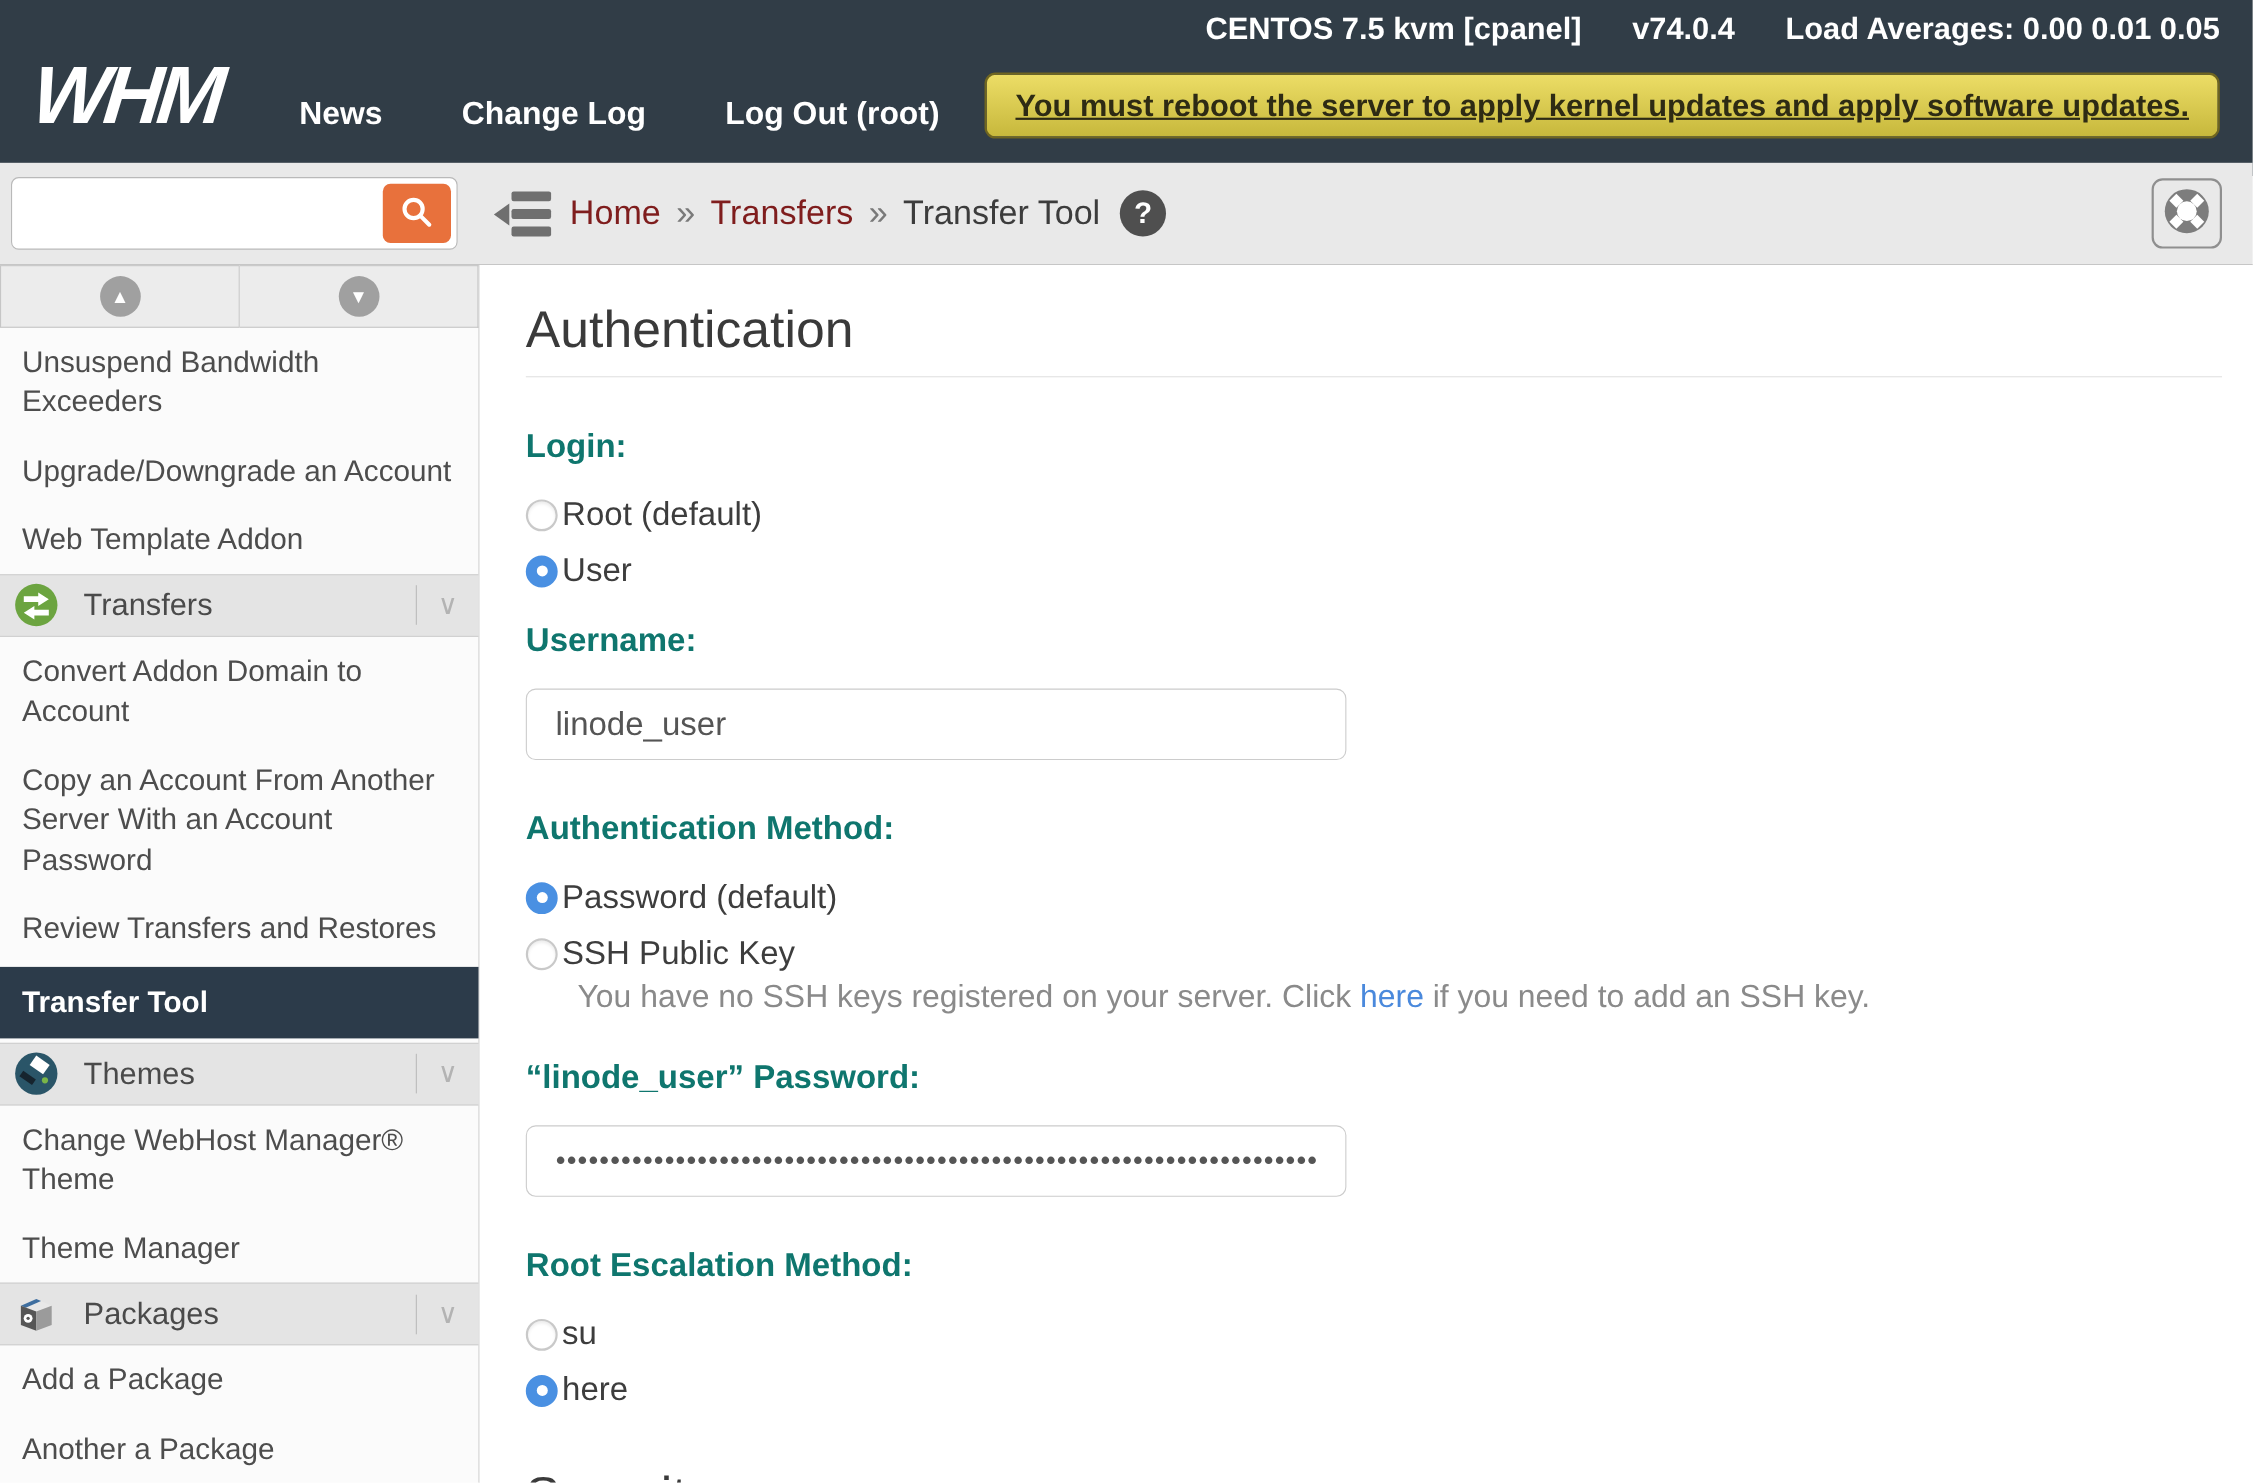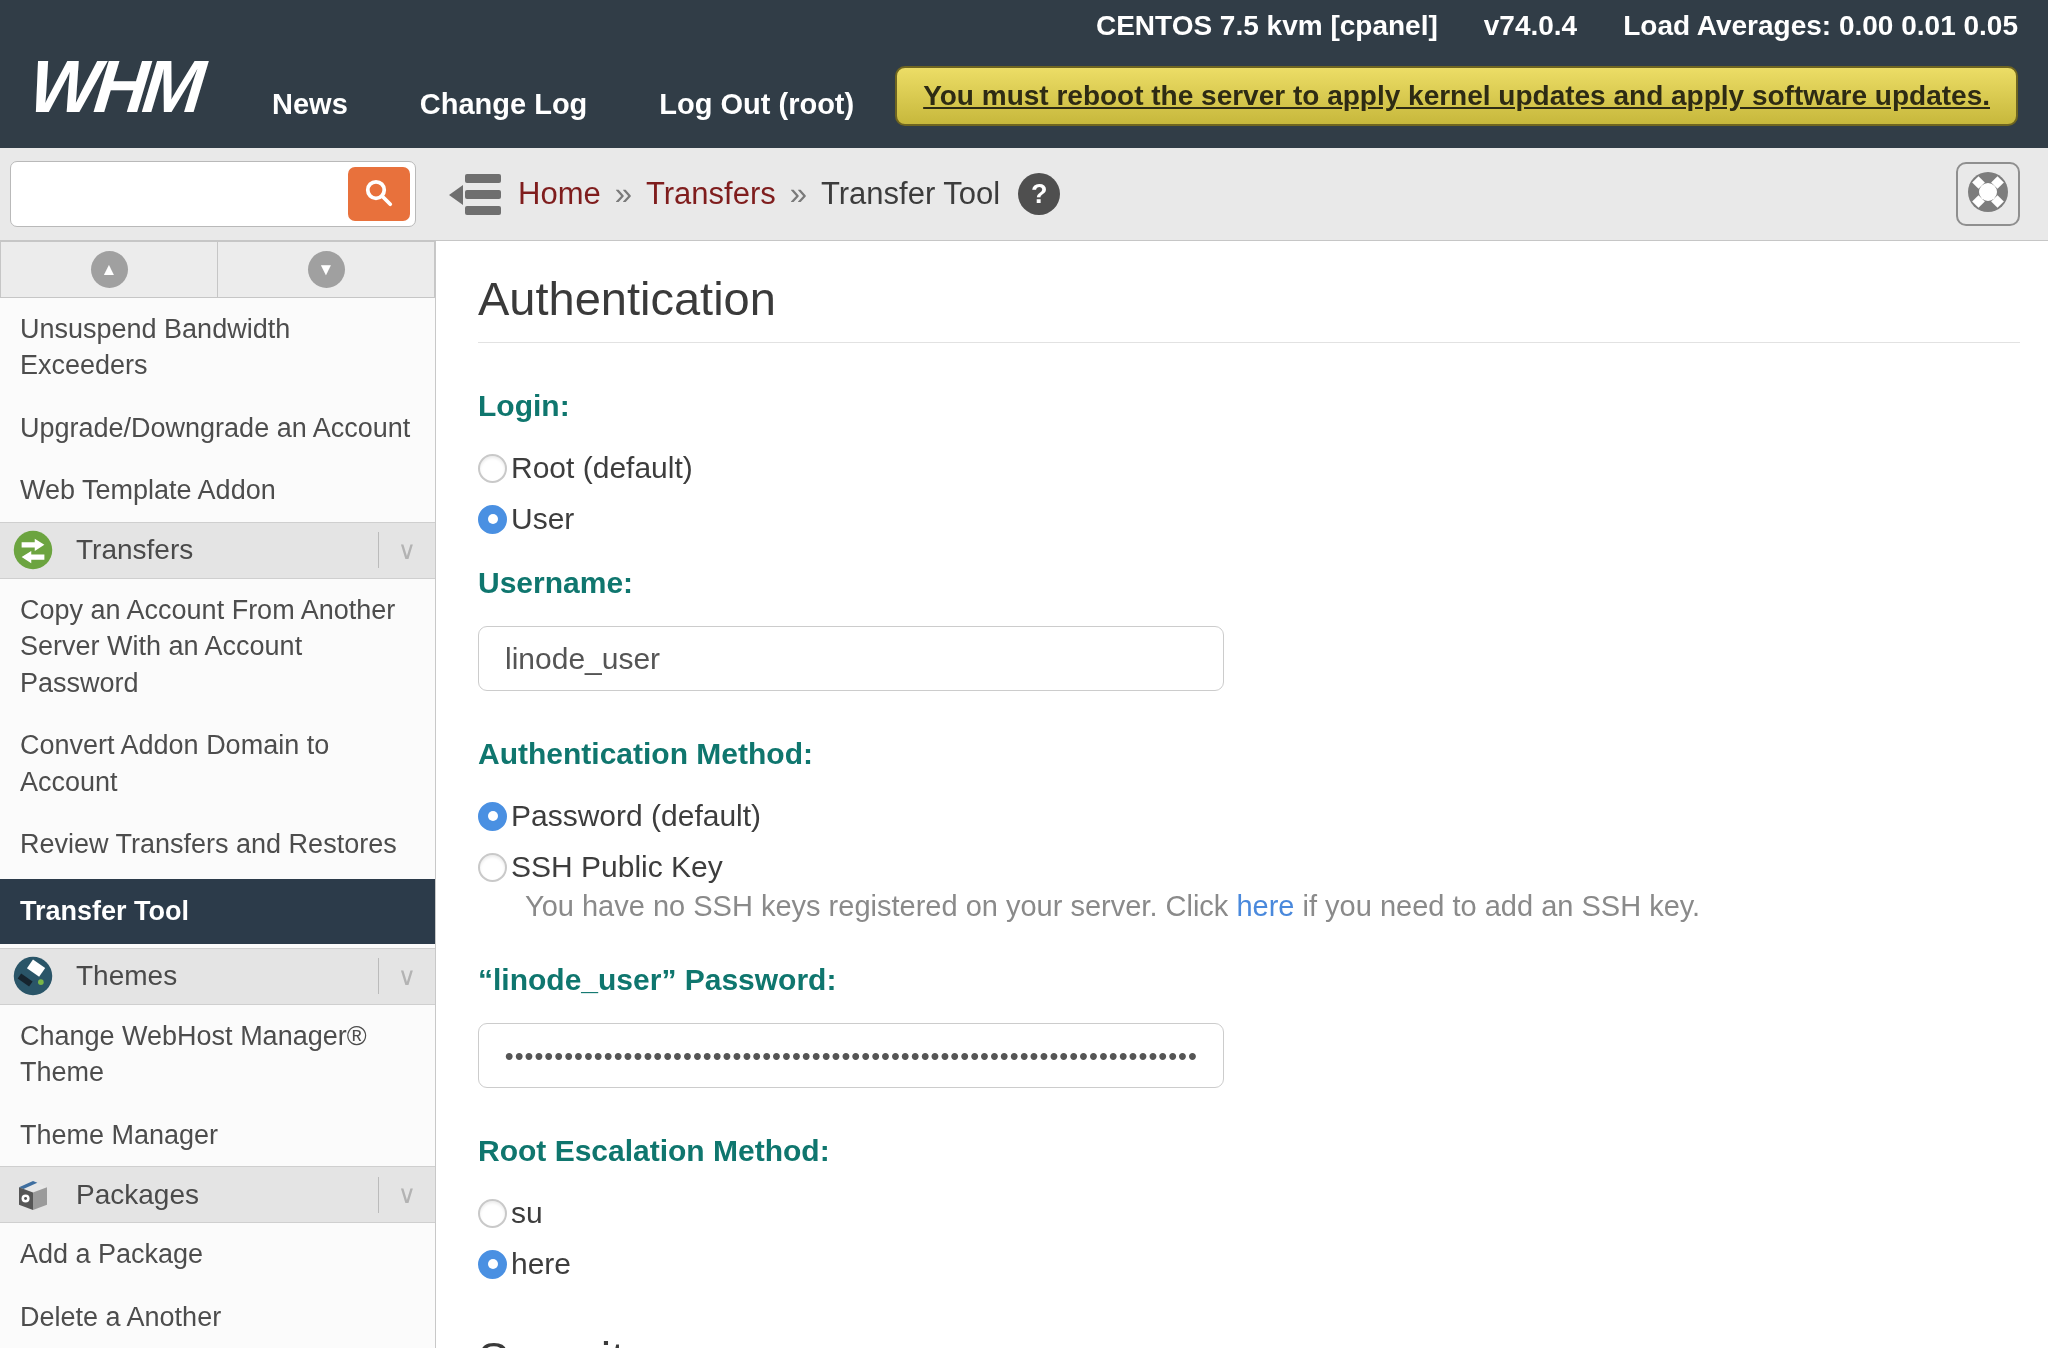--- a/index.html
+++ b/index.html
@@ -167,22 +167,22 @@
         <circle cx="24" cy="24" r="22" fill="#6ca440"></circle>
         <path d="M11 15 h15 v-4 l11 7 -11 7 v-4 h-15 z" fill="#fff"></path>
         <path d="M37 29 h-15 v-4 l-11 7 11 7 v-4 h15 z" fill="#fff"></path>
       </svg>
     </span>
     <span class="slabel">Transfers</span>
     <span class="sdiv"></span>
     <span class="schev">∨</span>
   </div>
 
+  <div class="side-link">Convert Addon Domain to Account</div>
   <div class="side-link">Copy an Account From Another Server With an Account Password</div>
-  <div class="side-link">Convert Addon Domain to Account</div>
   <div class="side-link">Review Transfers and Restores</div>
   <div class="side-link selected">Transfer Tool</div>
 
   <div class="side-section">
     <span class="sicon">
       <svg width="42" height="42" viewBox="0 0 48 48">
         <circle cx="24" cy="24" r="22" fill="#2a5568"></circle>
         <rect x="19" y="9" width="17" height="12" fill="#fff" transform="rotate(35 27.5 15)"></rect>
         <rect x="7" y="25" width="16" height="7" fill="#16242e" transform="rotate(35 15 28.5)"></rect>
         <circle cx="33" cy="31" r="3.2" fill="#7ab648"></circle>
@@ -206,21 +206,21 @@
         <circle cx="15.5" cy="28" r="4.6" fill="#fff"></circle>
         <circle cx="15.5" cy="28" r="1.7" fill="#565656"></circle>
       </svg>
     </span>
     <span class="slabel">Packages</span>
     <span class="sdiv"></span>
     <span class="schev">∨</span>
   </div>
 
   <div class="side-link">Add a Package</div>
-  <div class="side-link">Delete a Another</div>
+  <div class="side-link">Another a Package</div>
 
 </div>
 
 <div class="main">
   <div class="section-title">Authentication</div>
   <div class="rule"></div>
 
   <div class="field-label mt-lg">Login:</div>
   <div class="radio-group">
     <div class="radio-row" data-checked="false">

